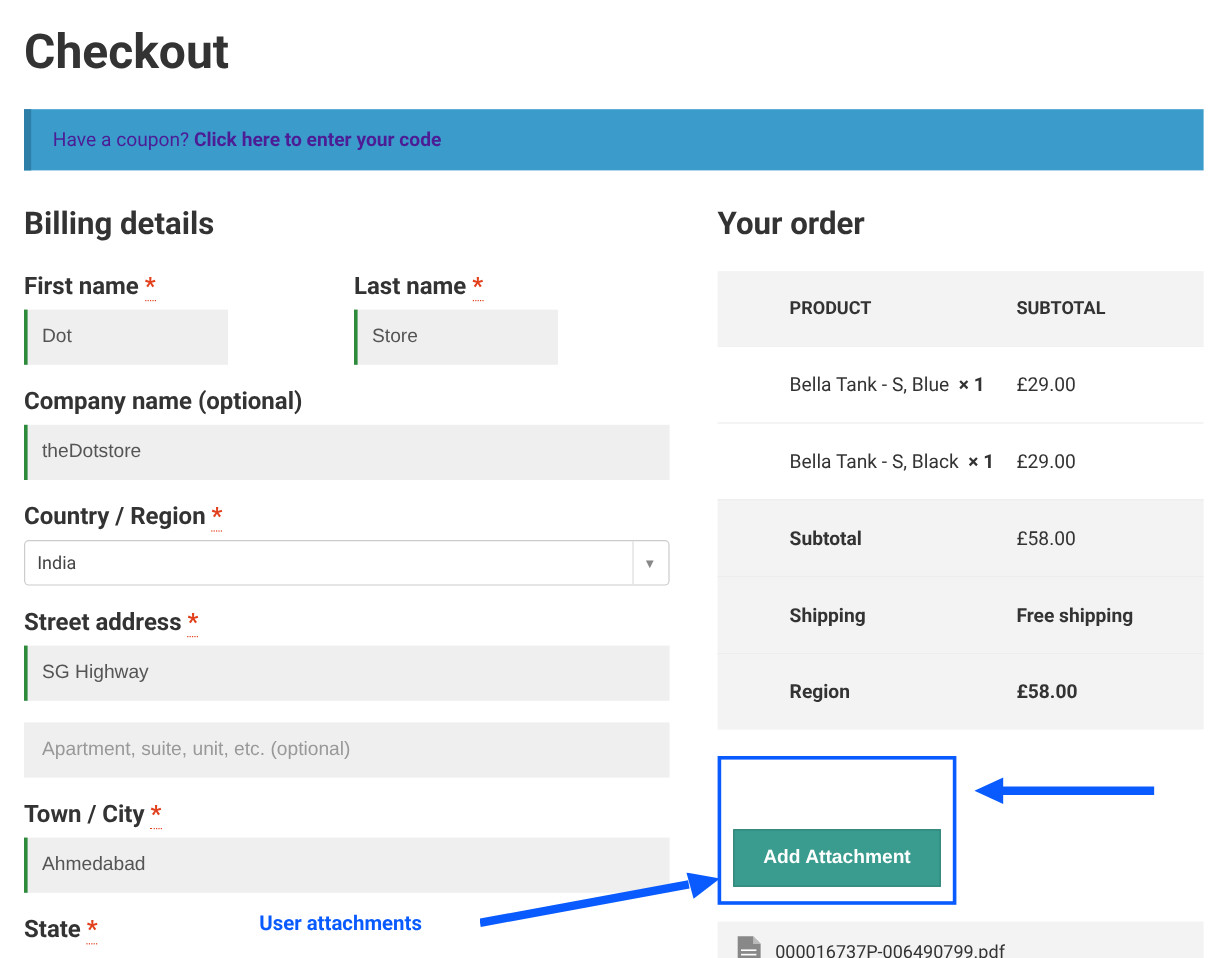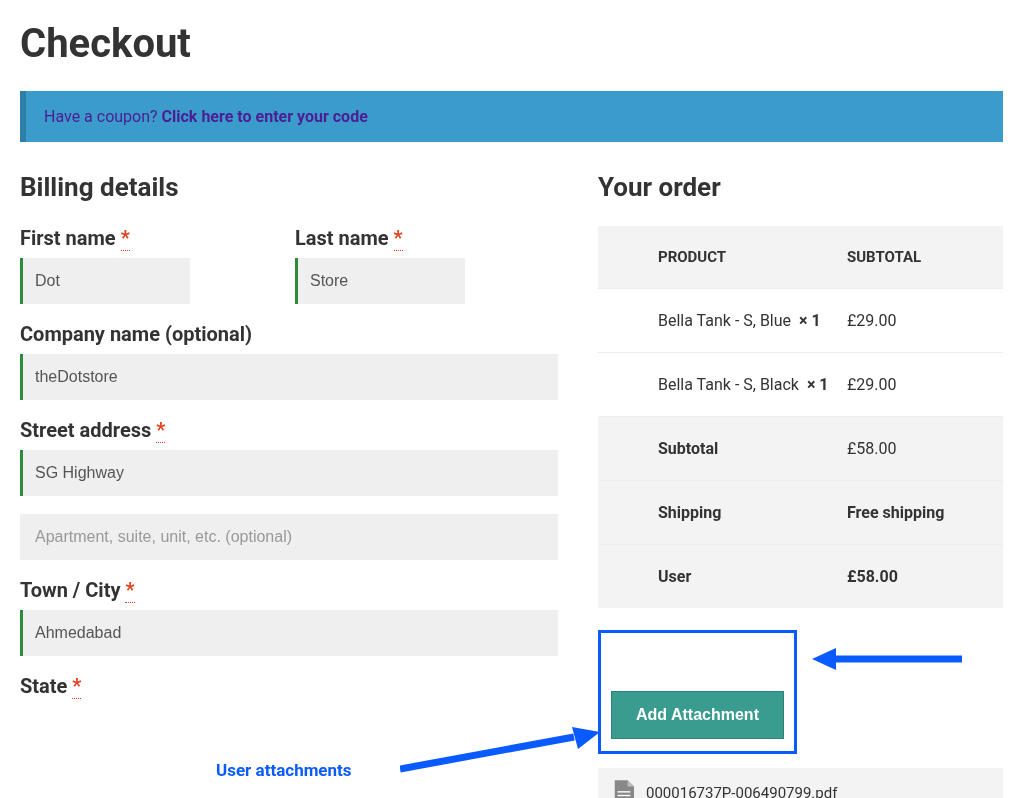--- a/index.html
+++ b/index.html
@@ -159,20 +159,27 @@
         <label><span>Last name</span> <span class="req">*</span></label>
         <input class="input valid" style="width: 170px;" value="Store">
       </div>
     </div>
 
     <div class="form-group">
       <label>Company name (optional)</label>
       <input class="input valid" value="theDotstore" style="">
     </div>
 
+    <div class="form-group">
+      <label><span>Country / Region</span> <span class="req">*</span></label>
+      <div class="select-wrap">
+        <span class="select-text">India</span>
+        <span class="chevron">▼</span>
+      </div>
+    </div>
 
     <div class="form-group">
       <label><span>Street address</span> <span class="req">*</span></label>
       <input class="input valid" value="SG Highway" style="">
     </div>
     <div class="form-group">
       <input class="input" placeholder="Apartment, suite, unit, etc. (optional)" style="">
     </div>
 
     <div class="form-group">
@@ -207,21 +214,21 @@
       <div class="tfoot">
         <div class="trow">
           <div class="col-product label">Subtotal</div>
           <div class="col-subtotal">£58.00</div>
         </div>
         <div class="trow">
           <div class="col-product label">Shipping</div>
           <div class="col-subtotal" style="font-weight:700">Free shipping</div>
         </div>
         <div class="trow">
-          <div class="col-product label">User</div>
+          <div class="col-product label">Region</div>
           <div class="col-subtotal" style="font-weight:700">£58.00</div>
         </div>
       </div>
     </div>
 
     <div class="attach-box">
       <button class="attach-btn">Add Attachment</button>
     </div>
 
     <div class="attachment-row">

